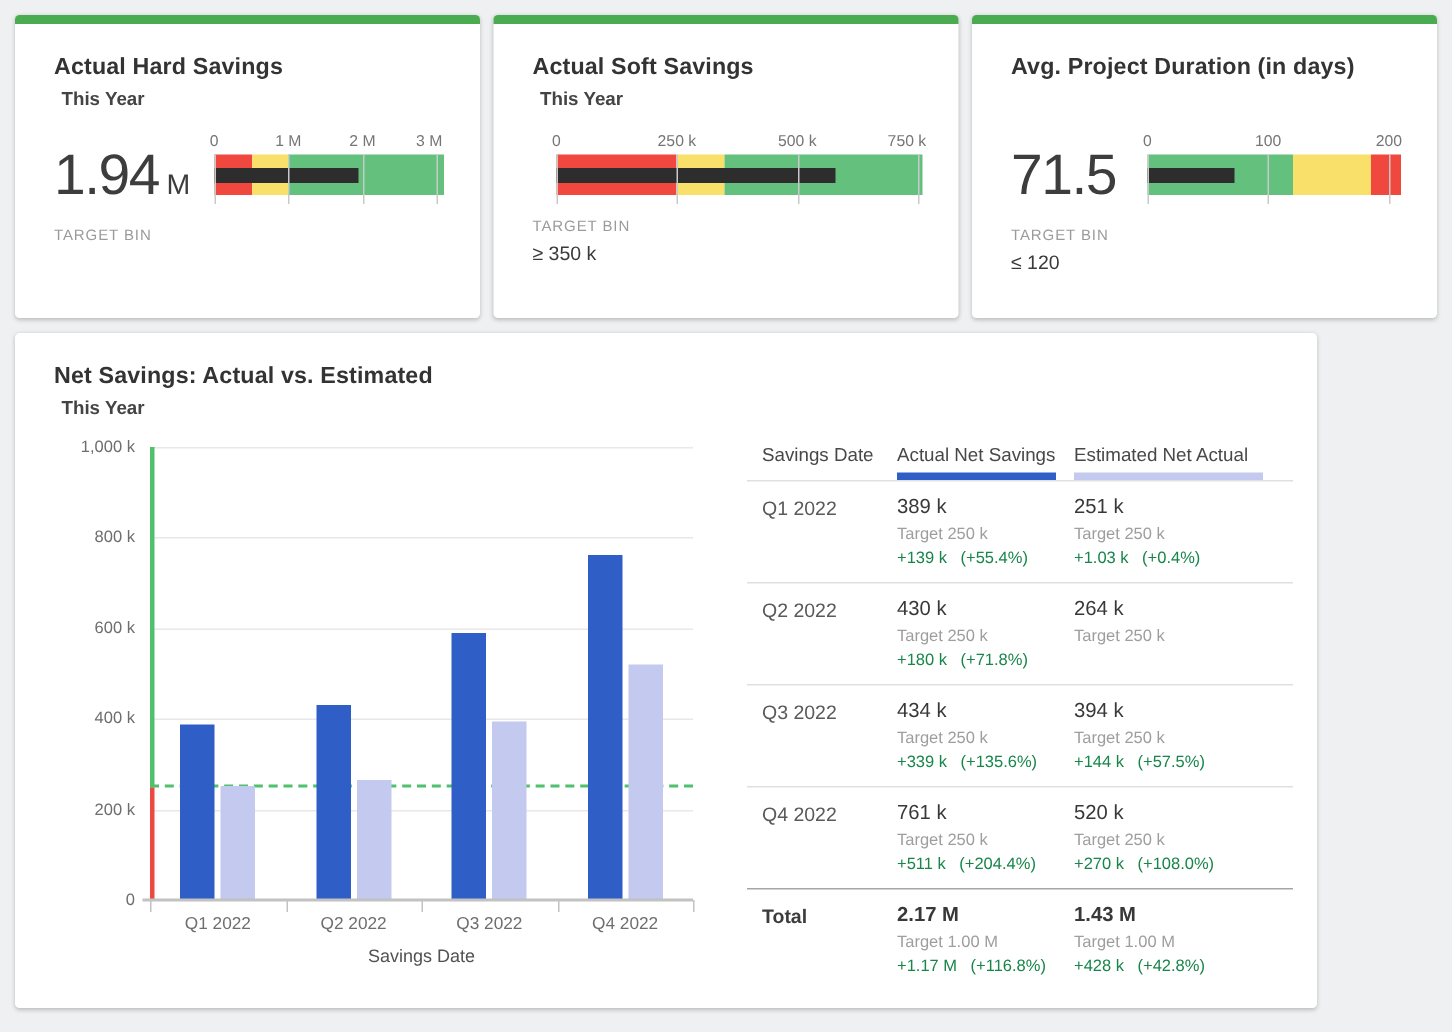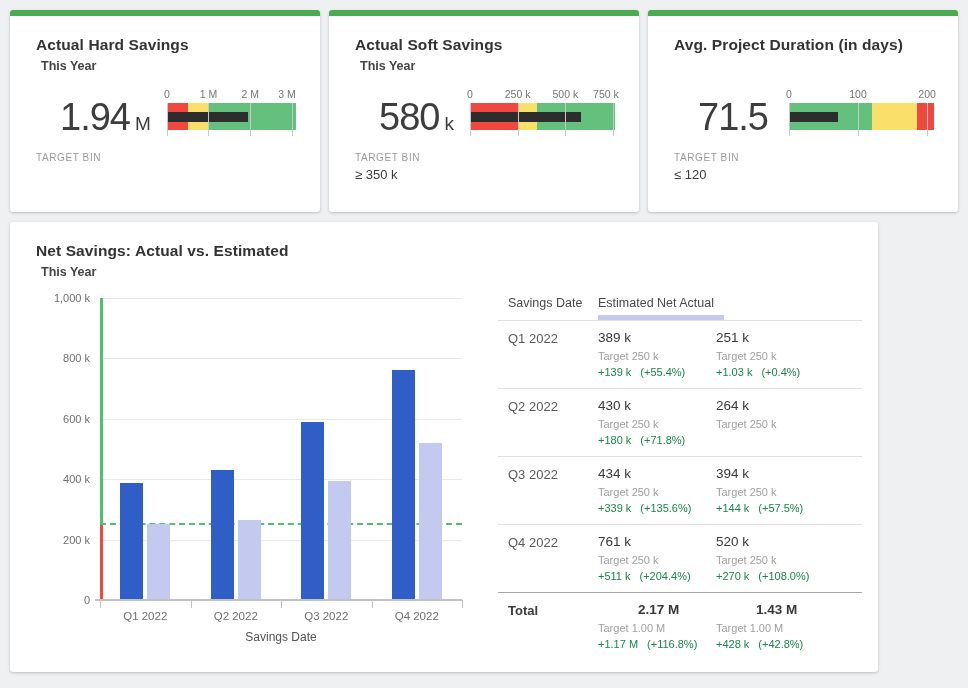--- a/index.html
+++ b/index.html
@@ -18,21 +18,21 @@
   }
   .kpi-card { width:310px; height:202px; padding:26px 24px 0 26px; }
   .accent {
     position:absolute; top:0; left:0; right:0; height:6px;
     border-radius:3px 3px 0 0;
   }
   .card-title { font-size:15.5px; font-weight:700; color:#333; letter-spacing:.1px; }
   .card-subtitle { font-size:12.5px; font-weight:700; color:#444; margin:5px 0 0 5px; min-height:15px; }
   .kpi-body { display:flex; align-items:flex-start; margin-top:14px; }
   .kpi-value { white-space:nowrap; color:#3d3d3d; line-height:1; margin-top:10px; }
-  .kpi-value .num { font-size:38px; font-weight:300; letter-spacing:-1px;margin-left:24px; }
+  .kpi-value .num { font-size:38px; font-weight:300; letter-spacing:-1px; }
   .kpi-value .unit { font-size:19px; font-weight:300; margin-left:5px; }
   .bullet { flex:1; margin-left:16px; margin-top:0; position:relative; }
   .bullet-axis { position:relative; height:15px; font-size:10.5px; color:#757575; }
   .bullet-axis span { position:absolute; top:0; white-space:nowrap; }
   .bullet-track { position:relative; height:27px; display:flex; }
   .bullet-seg { height:100%; }
   .bullet-measure {
     position:absolute; left:0; top:50%; transform:translateY(-50%);
     height:10px; background:#2d2d2d;
   }
@@ -70,21 +70,21 @@
   .t-header .h .hl { display:inline-block; padding-bottom:5px; }
   .t-header .h .bar-u { height:5px; margin-top:0; }
   .t-row {
     display:grid; grid-template-columns:90px 118px 1fr;
     padding:9px 0 10px 10px; border-top:1px solid #e0e0e0;
   }
   .t-row.total { border-top:1px solid #a6a6a6; }
   .t-label { font-size:13px; color:#5a5a5a; padding-top:1px; }
   .t-row.total .t-label { color:#3c3c3c; font-weight:700; }
   .cell .val { font-size:13.5px; color:#383838; }
-  .t-row.total .cell .val { font-weight:700;margin-left:40px; }
+  .t-row.total .cell .val { font-weight:700; }
   .cell .tgt { font-size:11px; color:#9e9e9e; margin-top:5px; }
   .cell .dlt { font-size:11px; color:#18854a; margin-top:4px; }
   .cell .dlt .pct { margin-left:9px; }
 </style>
 </head>
 <body>
 
 <div class="dashboard">
 
   <div class="kpi-row">
@@ -115,21 +115,20 @@
           </div>
       </div>
       <div class="target-bin-label">TARGET BIN</div>
     </div>
 
     <div class="card kpi-card">
       <div class="accent" style="background: rgb(74, 171, 80);"></div>
       <div class="card-title">Actual Soft Savings</div>
       <div class="card-subtitle">This Year</div>
       <div class="kpi-body">
-        <div class="kpi-value"><span class="num">580</span><span class="unit">k</span></div>
         <div class="bullet">
             <div class="bullet-axis">
               <span style="left: 0%; transform: translateX(-50%);">0</span>
               <span style="left: 32.8947%; transform: translateX(-50%);">250 k</span>
               <span style="left: 65.7895%; transform: translateX(-50%);">500 k</span>
               <span style="left: 98.6842%; transform: translateX(-78%);">750 k</span>
             </div>
             <div class="bullet-track">
               <div class="bullet-seg" style="width: 32.8947%; background: rgb(240, 72, 62);"></div>
               <div class="bullet-seg" style="width: 13.1579%; background: rgb(248, 224, 106);"></div>
@@ -233,20 +232,21 @@
             <span>Q2 2022</span>
             <span>Q3 2022</span>
             <span>Q4 2022</span>
           </div>
         <div class="x-title">Savings Date</div>
       </div>
 
       <div class="table-wrap">
         <div class="t-header">
           <div class="h"><span class="hl">Savings Date</span></div>
+          <div class="h"><span class="hl" id="h-actual">Actual Net Savings</span><div class="bar-u" id="u-actual" style="background: rgb(47, 95, 198); width: 106px;"></div></div>
           <div class="h"><span class="hl" id="h-est">Estimated Net Actual</span><div class="bar-u" id="u-est" style="background: rgb(195, 201, 239); width: 126px;"></div></div>
         </div>
         <div id="t-body">
             <div class="t-row">
               <div class="t-label">Q1 2022</div>
               <div class="cell">
                 <div class="val">389 k</div>
                 <div class="tgt">Target 250 k</div>
                 <div class="dlt" style="color: rgb(24, 133, 74);"><span>+139 k</span><span class="pct">(+55.4%)</span></div>
               </div>

